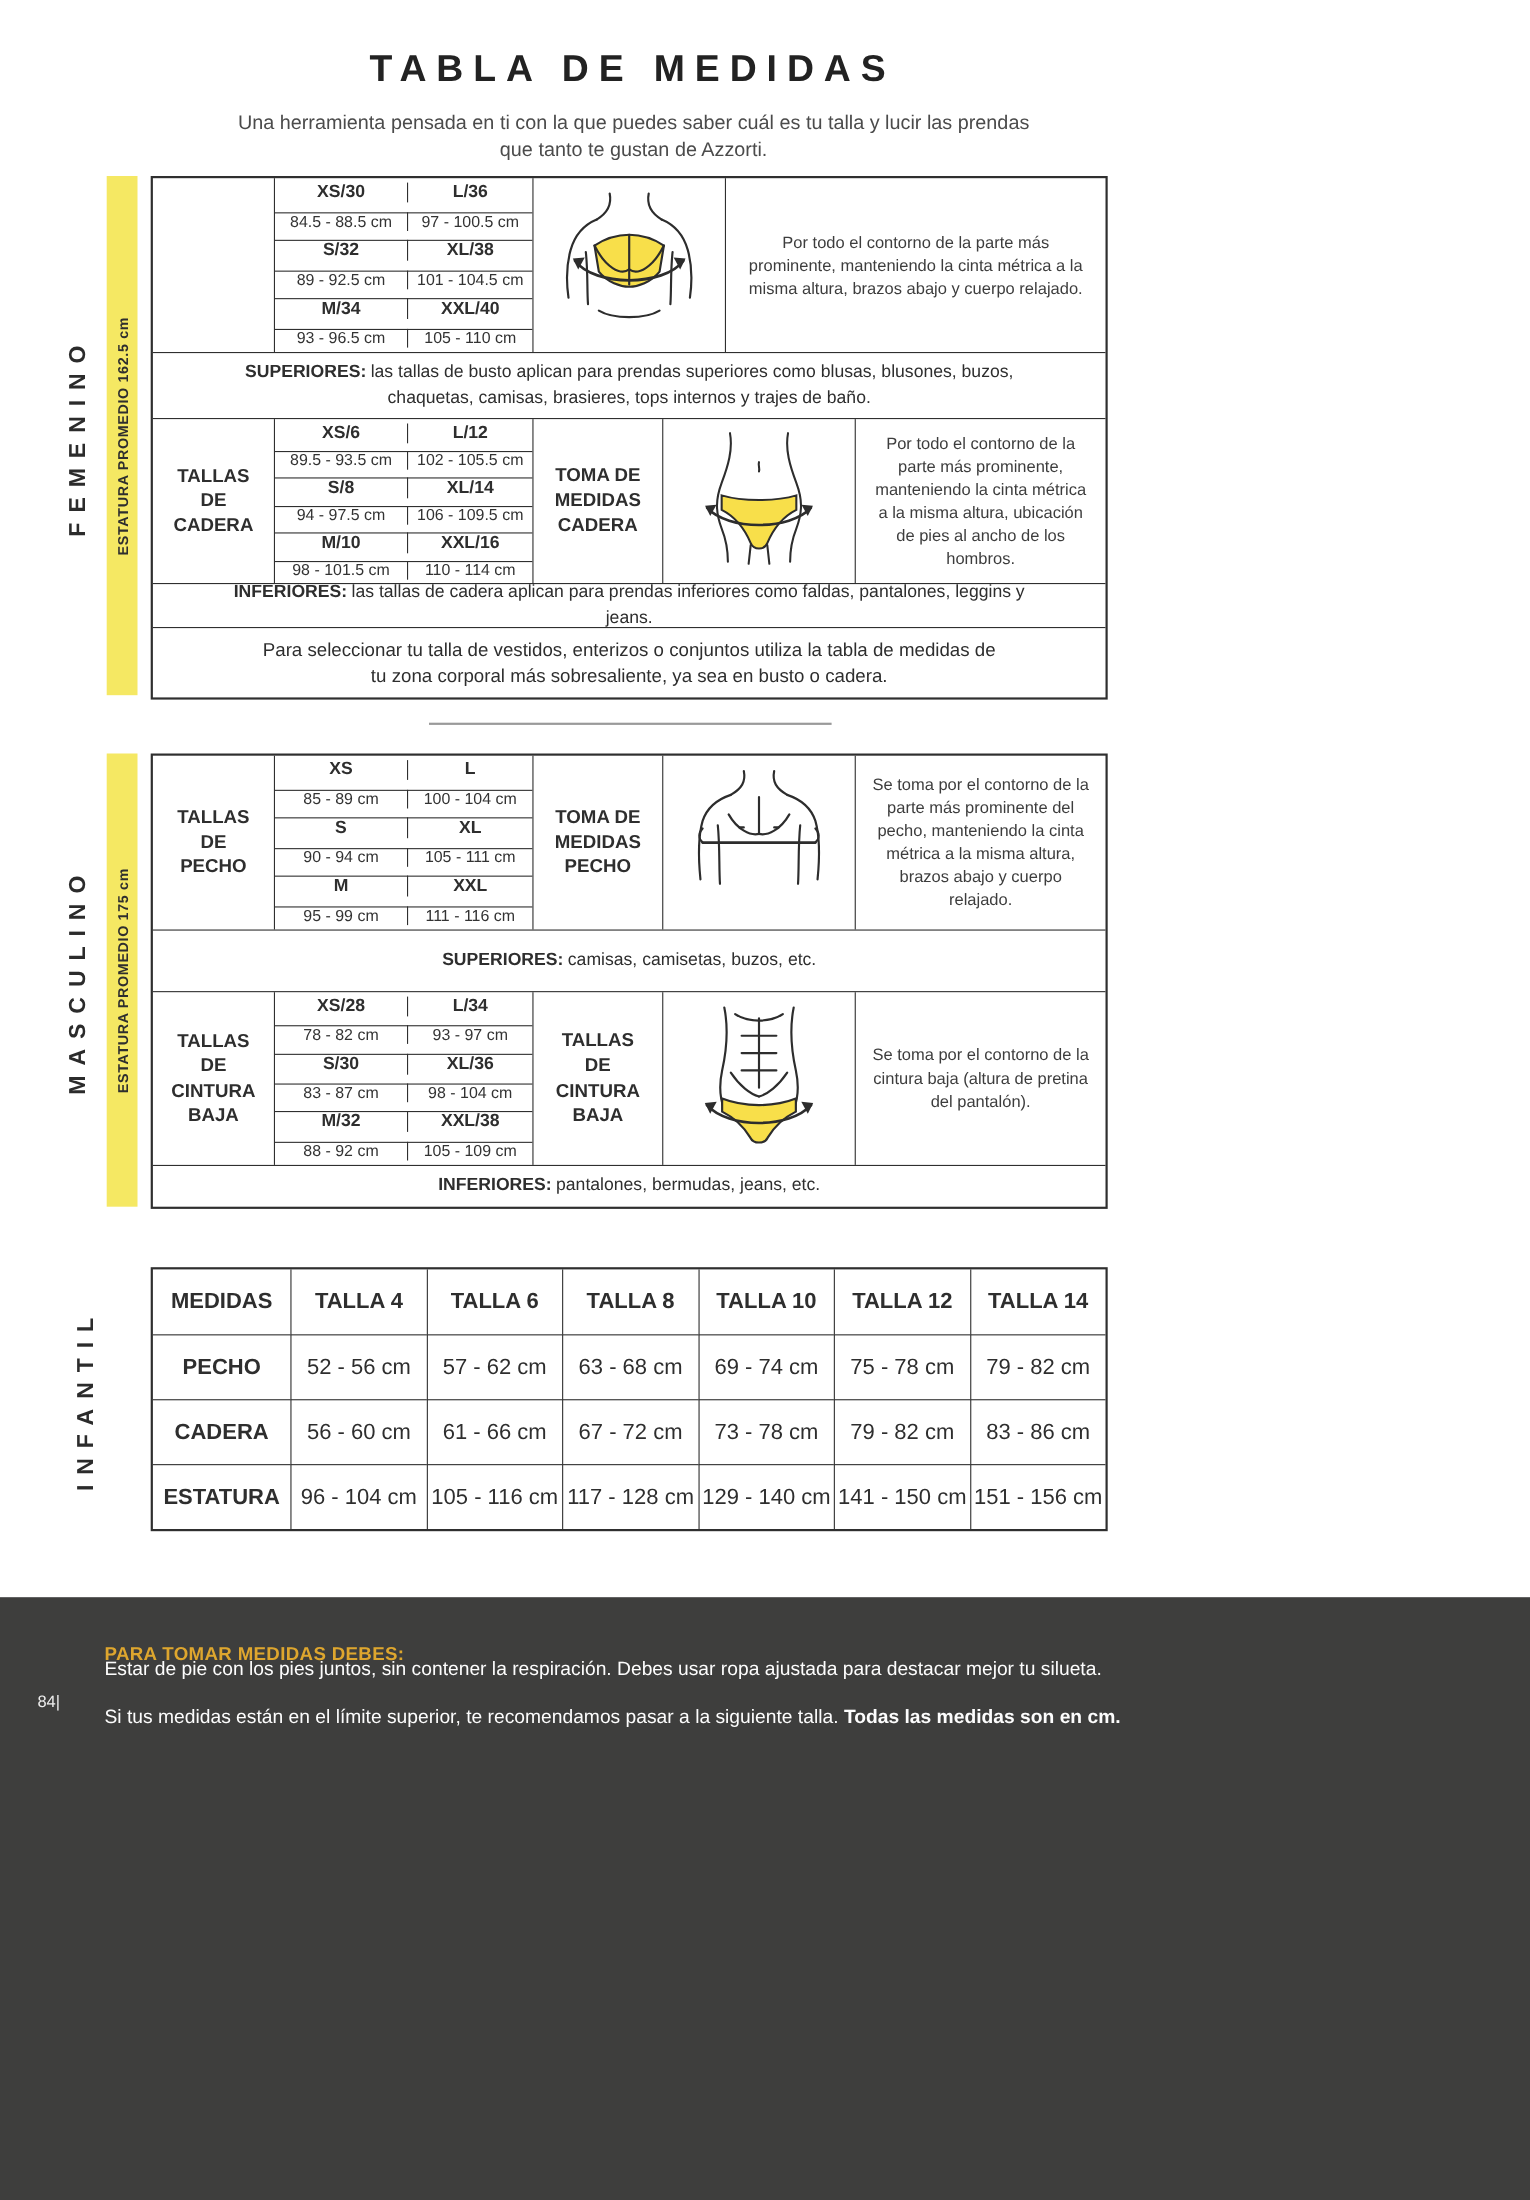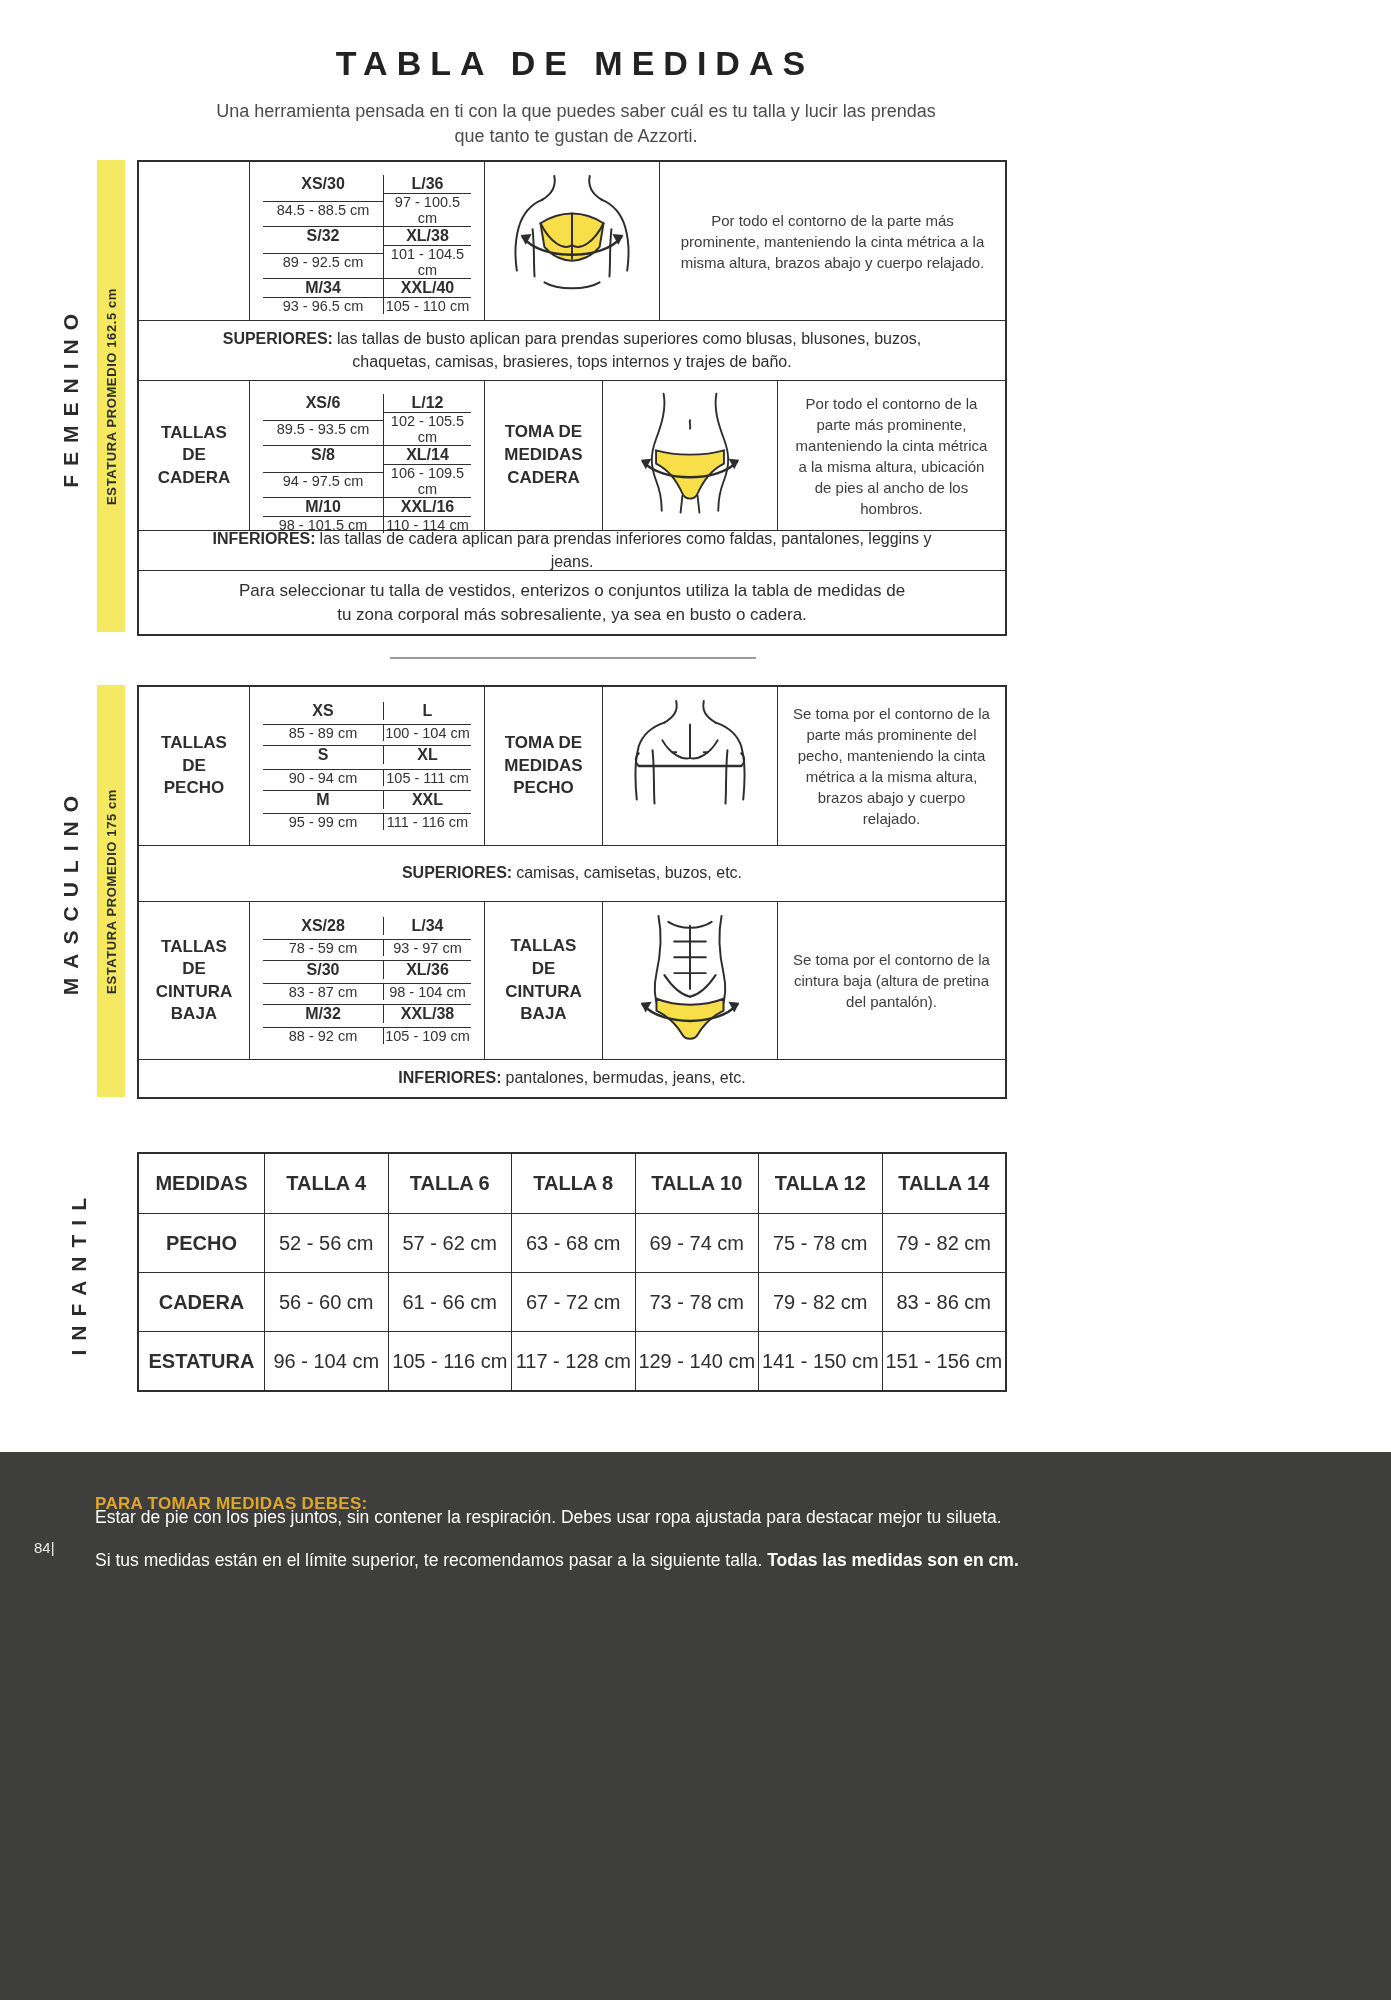--- a/index.html
+++ b/index.html
@@ -17,21 +17,21 @@
 
   .tbl{width:870px;border:2px solid #2f2f2f;display:flex;flex-direction:column;background:#fff}
   .tbl>*+*{border-top:1.5px solid #2f2f2f}
   .block{display:flex}
   .block>.cell+.cell{border-left:1.5px solid #2f2f2f}
   .cell{display:flex;align-items:center;justify-content:center;text-align:center}
   .label-cell{width:110px;font-weight:700;font-size:17px;line-height:1.32;padding:0 16px}
   .mt-cell{width:118px;font-weight:700;font-size:17px;line-height:1.35;padding:0 15px}
   .illus-cell{width:175px}
   .desc-cell{flex:1;font-size:15px;line-height:1.4;color:#3d3d3d;padding:8px 14px}
-  .size-grid{width:235px;display:grid;grid-template-columns:120px 1fr;padding:13px}
+  .size-grid{width:235px;display:grid;grid-template-columns:120px 1fr;padding:0}
   .size-grid>div{display:flex;align-items:center;justify-content:center}
   .size-grid>div:nth-child(even){border-left:1.5px solid #2f2f2f}
   .size-grid>div:nth-child(n+3){border-top:1.5px solid #2f2f2f}
   .sz{font-weight:700;font-size:16px}
   .rg{font-size:14.5px;color:#333}
   .note-row{display:flex;align-items:center;justify-content:center;text-align:center;font-size:16px;line-height:1.38;padding:6px 52px}
   .note-row b{margin-right:4px}
   .note-wide{font-size:17px;padding:16px 92px}
 
   .divider{height:2px;background:#9a9a9a}
@@ -204,21 +204,21 @@
 
   <div class="note-row" style="height:56px">
     <span><b>SUPERIORES:</b><span>camisas, camisetas, buzos, etc.</span></span>
   </div>
 
   <div class="block" style="height:158px">
     <div class="cell label-cell">TALLAS DE CINTURA BAJA</div>
     <div class="cell size-grid">
       <div class="sz">XS/28</div>
       <div class="sz">L/34</div>
-      <div class="rg">78 - 59 cm</div>
+      <div class="rg">78 - 82 cm</div>
       <div class="rg">93 - 97 cm</div>
       <div class="sz">S/30</div>
       <div class="sz">XL/36</div>
       <div class="rg">83 - 87 cm</div>
       <div class="rg">98 - 104 cm</div>
       <div class="sz">M/32</div>
       <div class="sz">XXL/38</div>
       <div class="rg">88 - 92 cm</div>
       <div class="rg">105 - 109 cm</div>
     </div>

